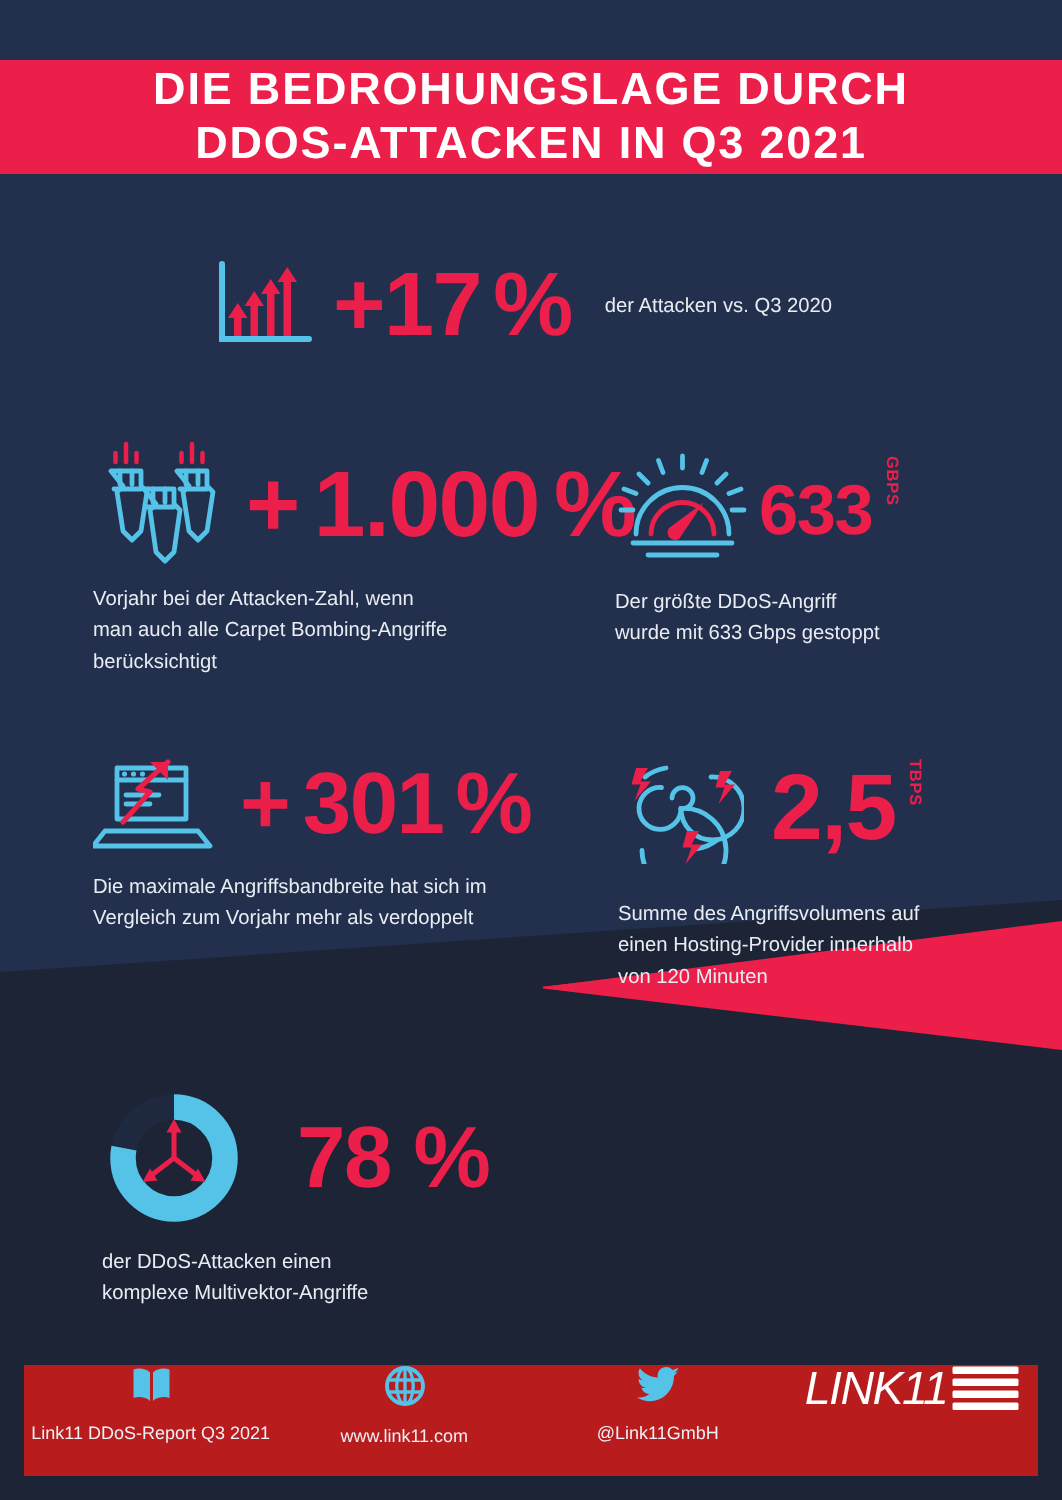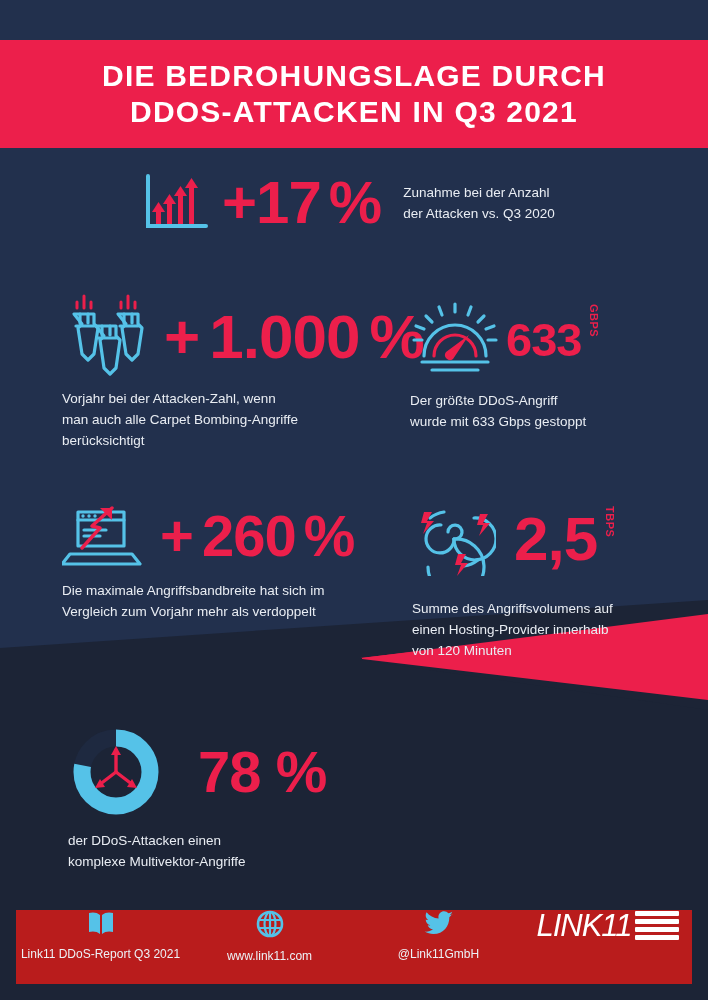--- a/index.html
+++ b/index.html
@@ -6,21 +6,21 @@
   body{
     width:708px;height:1000px;overflow:hidden;
     background:#22304D;
     font-family:"Liberation Sans", sans-serif;
     -webkit-font-smoothing:antialiased;
   }
   .page{position:relative;width:708px;height:1000px;background:#22304D;overflow:hidden;}
 
   
   .header-band{
-    position:absolute;left:0;top:40px;width:708px;height:108px;
+    position:absolute;left:0;top:40px;width:708px;height:76px;
     background:#EC1F4B;
     display:flex;flex-direction:column;align-items:center;justify-content:center;
   }
   .header-line{
     color:#ffffff;font-weight:bold;font-style:normal;
     font-size:30px;letter-spacing:1.2px;line-height:36px;
     text-align:center;white-space:nowrap;
   }
 
   
@@ -100,21 +100,20 @@
               <polygon points="51.5,6 58,16 45,16"></polygon>
           </g>
         </svg>
       </span>
       <span class="bignum" style="font-size:60px;margin-left:10px;">
         <span>+</span>
           <span>17</span>
           <span style="margin-left:8px;">%</span>
       </span>
       <span class="caption-side">
-        <div>Zunahme bei der Anzahl</div>
         <div>der Attacken vs. Q3 2020</div>
       </span>
     </div>
   </div>
 
   <div class="stat" style="left:62px;top:292px;">
     <div class="stat-row">
       <span class="icon-wrap">
         <svg width="90" height="90" viewBox="0 0 90 90">
           <g fill="none" stroke="#55C2E8" stroke-width="3.2" stroke-linejoin="round" stroke-linecap="round">
@@ -195,21 +194,21 @@
               <circle cx="33" cy="16" r="1.7"></circle>
           </g>
           <g fill="none" stroke="#EC1F4B" stroke-width="3.4" stroke-linejoin="round" stroke-linecap="round">
             <path d="M20 48 L38 28 L30 26 L50 8"></path>
             <polygon points="50,8 38,8 50,20" fill="#EC1F4B" stroke="none"></polygon>
           </g>
         </svg>
       </span>
       <span class="bignum" style="font-size:58px;margin-left:14px;">
         <span>+</span>
-          <span style="margin-left:9px;">260</span>
+          <span style="margin-left:9px;">301</span>
           <span style="margin-left:8px;">%</span>
       </span>
     </div>
     <div class="caption" style="margin-top:8px;max-width:300px;">
       <div>Die maximale Angriffsbandbreite hat sich im</div>
       <div>Vergleich zum Vorjahr mehr als verdoppelt</div>
     </div>
   </div>
 
   <div class="stat" style="left:412px;top:502px;">

